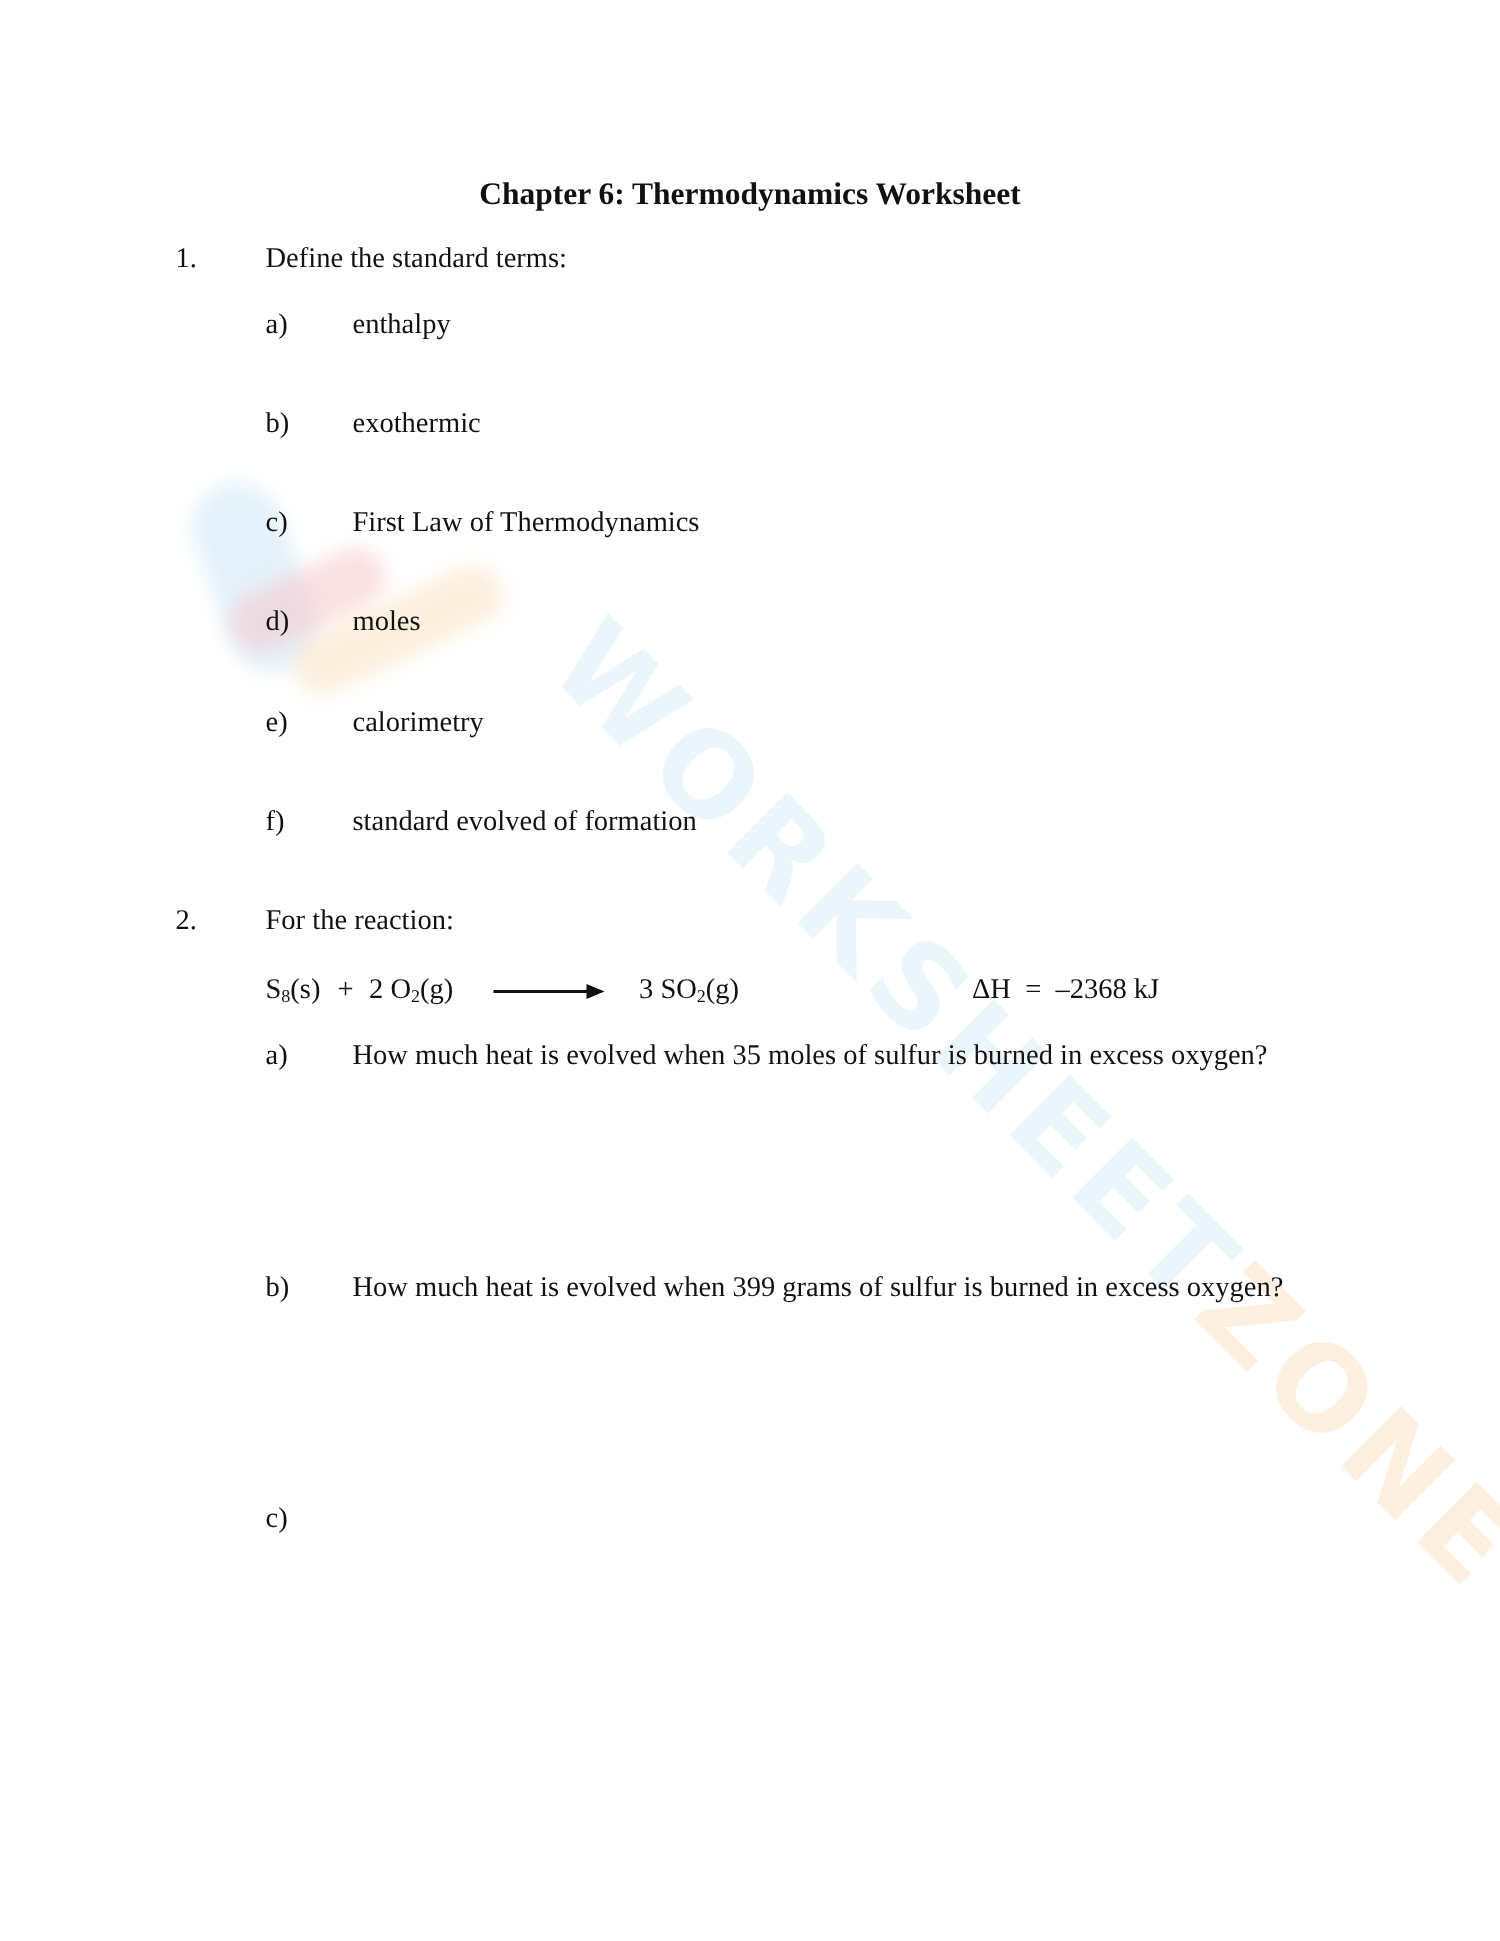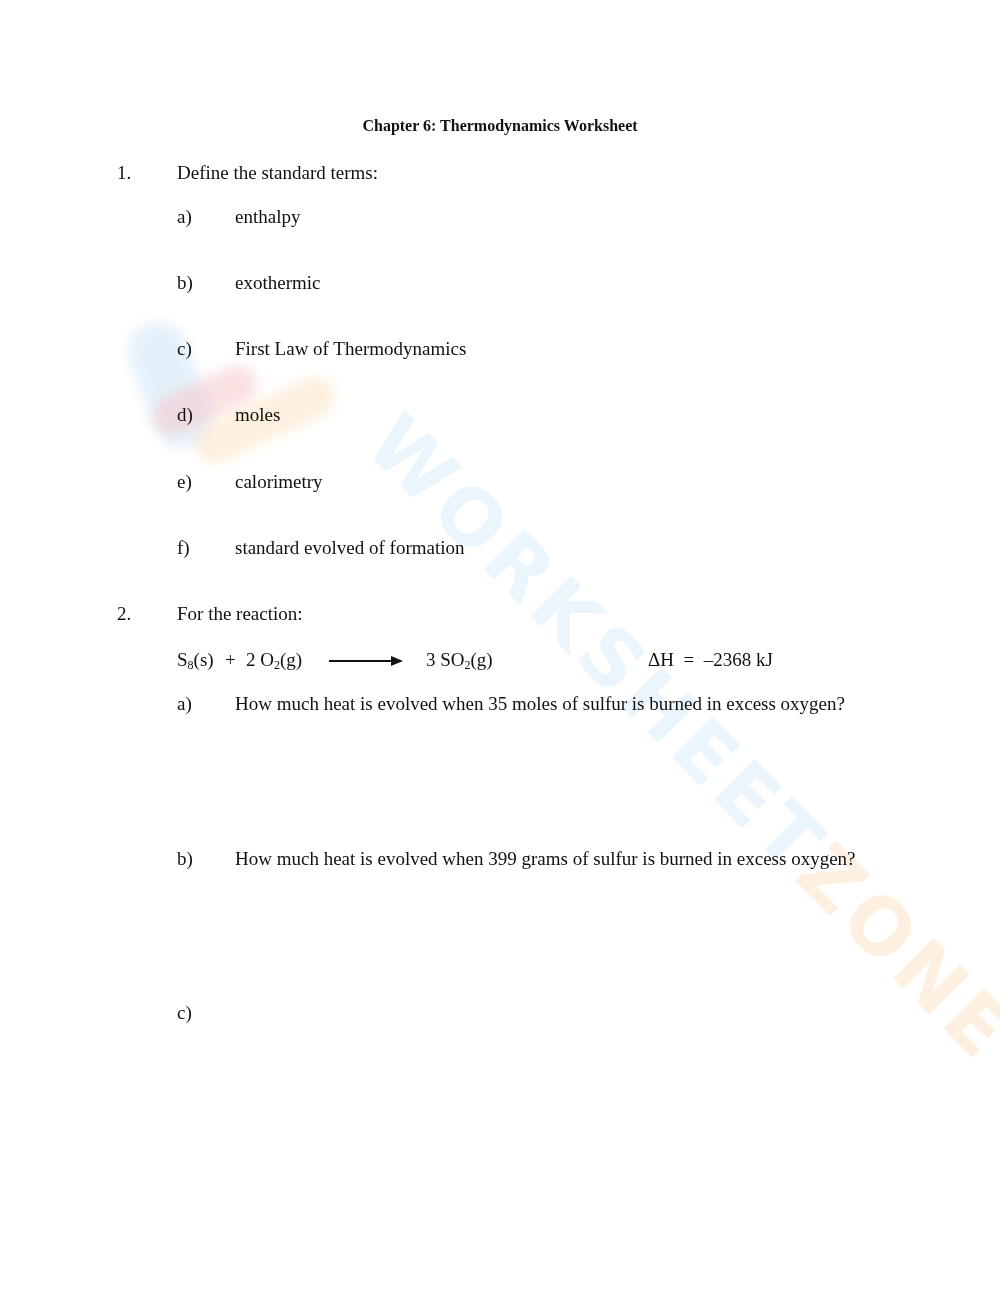--- a/index.html
+++ b/index.html
@@ -1,20 +1,20 @@
 <!DOCTYPE html>
 <html><head>
 <meta charset="utf-8">
 <style>
   html, body { margin: 0; padding: 0; background: #ffffff; }
   body { width: 1000px; height: 1294px; position: relative; overflow: hidden;
          font-family: "Liberation Serif", "DejaVu Serif", serif; color: #111; font-size: 19px; }
   .page { position: absolute; left: 0; top: 0; width: 1000px; height: 1294px; }
   .title { position: absolute; top: 117px; left: 0; width: 1000px; text-align: center;
-           font-weight: bold; font-size: 16px; }
+           font-weight: bold; font-size: 21px; }
   .qnum { position: absolute; left: 117px; }
   .qtext { position: absolute; left: 177px; }
   .sub-letter { position: absolute; left: 177px; }
   .sub-text { position: absolute; left: 235px; }
   sub { font-size: 12px; vertical-align: -3px; line-height: 0; }
   .arrow { position: absolute; left: 329px; top: 660px; width: 72px; height: 2px; background: #111; }
   .arrow::after { content: ""; position: absolute; right: -2px; top: -4px; border-left: 12px solid #111;
                   border-top: 5px solid transparent; border-bottom: 5px solid transparent; }
   .watermark { position: absolute; pointer-events: none; }
   .wm-blue { left: 140px; top: 320px; width: 60px; height: 130px; background: #cfe6f7; border-radius: 30px;

